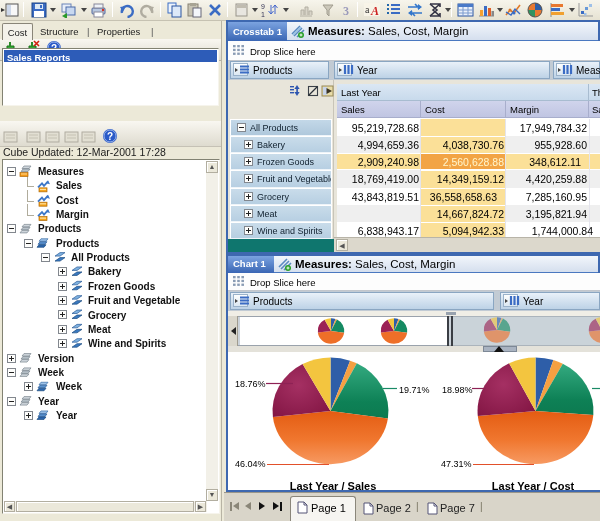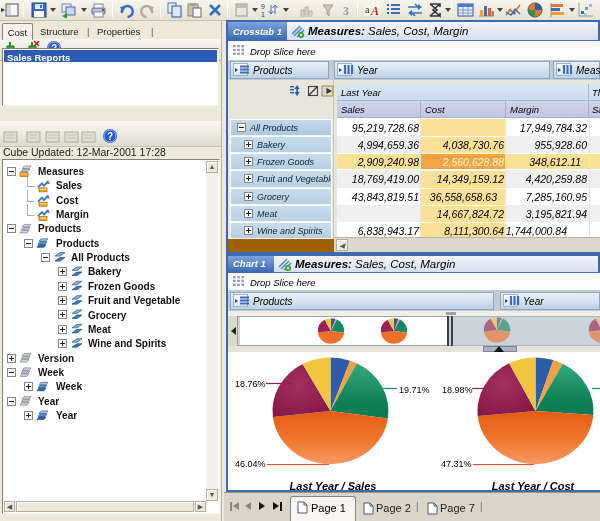--- a/index.html
+++ b/index.html
@@ -16,21 +16,21 @@
 #selrow { position:absolute; left:1px; top:1px; right:1px; height:12px; background:#2d5cb8; color:#fff; font-weight:bold; font-size:9.5px; padding:2px 0 0 3px; }
 #cubetxt { position:absolute; left:3px; top:125px; width:219px; color:#1a1a1a; font-size:10.5px; }
 .ti { position:absolute; height:14px; white-space:nowrap; font-weight:bold; font-size:10px; color:#111; }
 .eb { position:absolute; width:9px; height:9px; background:#fdfdfb; border:1px solid #82878e; }
 .eb:before { content:""; position:absolute; left:1px; top:3px; width:5px; height:1px; background:#222; }
 .eb.plus:after { content:""; position:absolute; left:3px; top:1px; width:1px; height:5px; background:#222; }
 .branch { position:absolute; background:#b0ac9c; }
 .sbtrack { position:absolute; background:#f2f0e8; }
 .sbbtn { position:absolute; background:#ebe8da; border:1px solid #b2aea0; box-shadow:inset 1px 1px 0 #fff; font-size:7px; color:#555; text-align:center; line-height:10px; }
 .arr { position:absolute; width:0; height:0; }
-.panel { position:absolute; left:226px; width:374px; border:2px solid #3e68b0; background:#a16207;font-style:italic; }
+.panel { position:absolute; left:226px; width:374px; border:2px solid #3e68b0; background:#0f766e; }
 .phead { position:absolute; left:0; top:0; right:0; height:19px; background:linear-gradient(#f2f6fb,#d5dfee); border-bottom:1px solid #4a78c0; }
 .ptab { position:absolute; left:0; top:0; height:19px; background:linear-gradient(#7ba3e0,#3a66b4); color:#fff; font-weight:bold; font-size:9.5px; padding:4px 0 0 5px; white-space:nowrap; }
 .pmes { position:absolute; top:3px; white-space:nowrap; font-size:11.5px; }
 .droprow { position:absolute; left:0; height:20px; background:#fdfdfd; border-bottom:1px solid #c2c6cc; }
 .axisbar { position:absolute; height:18px; background:linear-gradient(#e9f1f9,#bdd2e6); border:1px solid #8aa6c2; color:#000; }
 .axistxt { position:absolute; left:22px; top:3px; }
 .axicon { position:absolute; left:2px; top:1px; width:15px; height:13px; background:linear-gradient(#fdfefe,#dce8f2); border:1px solid #9ab2ca; }
 .rowhdr { position:absolute; left:2px; width:102px; background:linear-gradient(#c9dcea,#b7cfe2); border:1px solid #fff; border-bottom:1px solid #eef4f9; color:#10202e; font-size:9px; white-space:nowrap; overflow:hidden; }
 .colhdr { position:absolute; height:17px; background:linear-gradient(#d0d4ec,#c0c5e2); border-right:1px solid #a8aecc; border-bottom:1px solid #a8aecc; padding:3px 0 0 4px; font-size:9.5px; overflow:hidden; }
 .lyhdr { position:absolute; height:17px; background:linear-gradient(#dbe7f4,#c8daec); border-right:1px solid #a8bcd0; border-bottom:1px solid #a8bcd0; padding:3px 0 0 4px; font-size:9.5px; overflow:hidden; }
@@ -507,22 +507,22 @@
     <div class="num" style="left:278px;top:131px;width:76px;color:#000">348,612.11</div>
     <div class="num" style="left:109px;top:148px;width:83px;color:#000">18,769,419.00</div>
     <div class="num" style="left:193px;top:148px;width:84px;color:#000">14,349,159.12</div>
     <div class="num" style="left:278px;top:148px;width:82px;color:#000">4,420,259.88</div>
     <div class="num" style="left:109px;top:166px;width:83px;color:#000">43,843,819.51</div>
     <div class="num" style="left:186px;top:166px;width:84px;color:#000">36,558,658.63</div>
     <div class="num" style="left:278px;top:166px;width:82px;color:#000">7,285,160.95</div>
     <div class="num" style="left:193px;top:183px;width:84px;color:#000">14,667,824.72</div>
     <div class="num" style="left:278px;top:183px;width:82px;color:#000">3,195,821.94</div>
     <div class="num" style="left:109px;top:200px;width:83px;color:#000">6,838,943.17</div>
-    <div class="num" style="left:193px;top:200px;width:84px;color:#000">8,111,300.64</div>
-    <div class="num" style="left:268px;top:200px;width:72px;color:#000">1,744,000.84</div>
+    <div class="num" style="left:193px;top:200px;width:84px;color:#000">5,094,942.33</div>
+    <div class="num" style="left:294px;top:200px;width:72px;color:#000">1,744,000.84</div>
     <div class="abs" style="left:106px;top:215px;width:266px;height:15px;background:#dcd8cc;border-top:1px solid #b8b4a8"></div>
     <div class="sbbtn" style="left:108px;top:217px;width:12px;height:12px;line-height:12px">◀</div>
   </div>
 <div class="panel" id="chart" style="top:254px; height:238px;">
     <div class="phead" style="height:17px">
       <div class="ptab" style="width:46px;height:17px;padding-top:2px">Chart 1</div>
       <svg class="abs" style="left:50px;top:2px" width="14" height="13" viewBox="0 0 14 13">
         <path d="M1 9 L9 1 M3 11 L11 3 M6 12 L13 5" stroke="#5a8ac0" stroke-width="1.6"></path>
         <circle cx="10" cy="10" r="3" fill="#2aa02a"></circle>
         <path d="M10 8.5 v3 M8.5 10 h3" stroke="#fff" stroke-width="0.9"></path>

